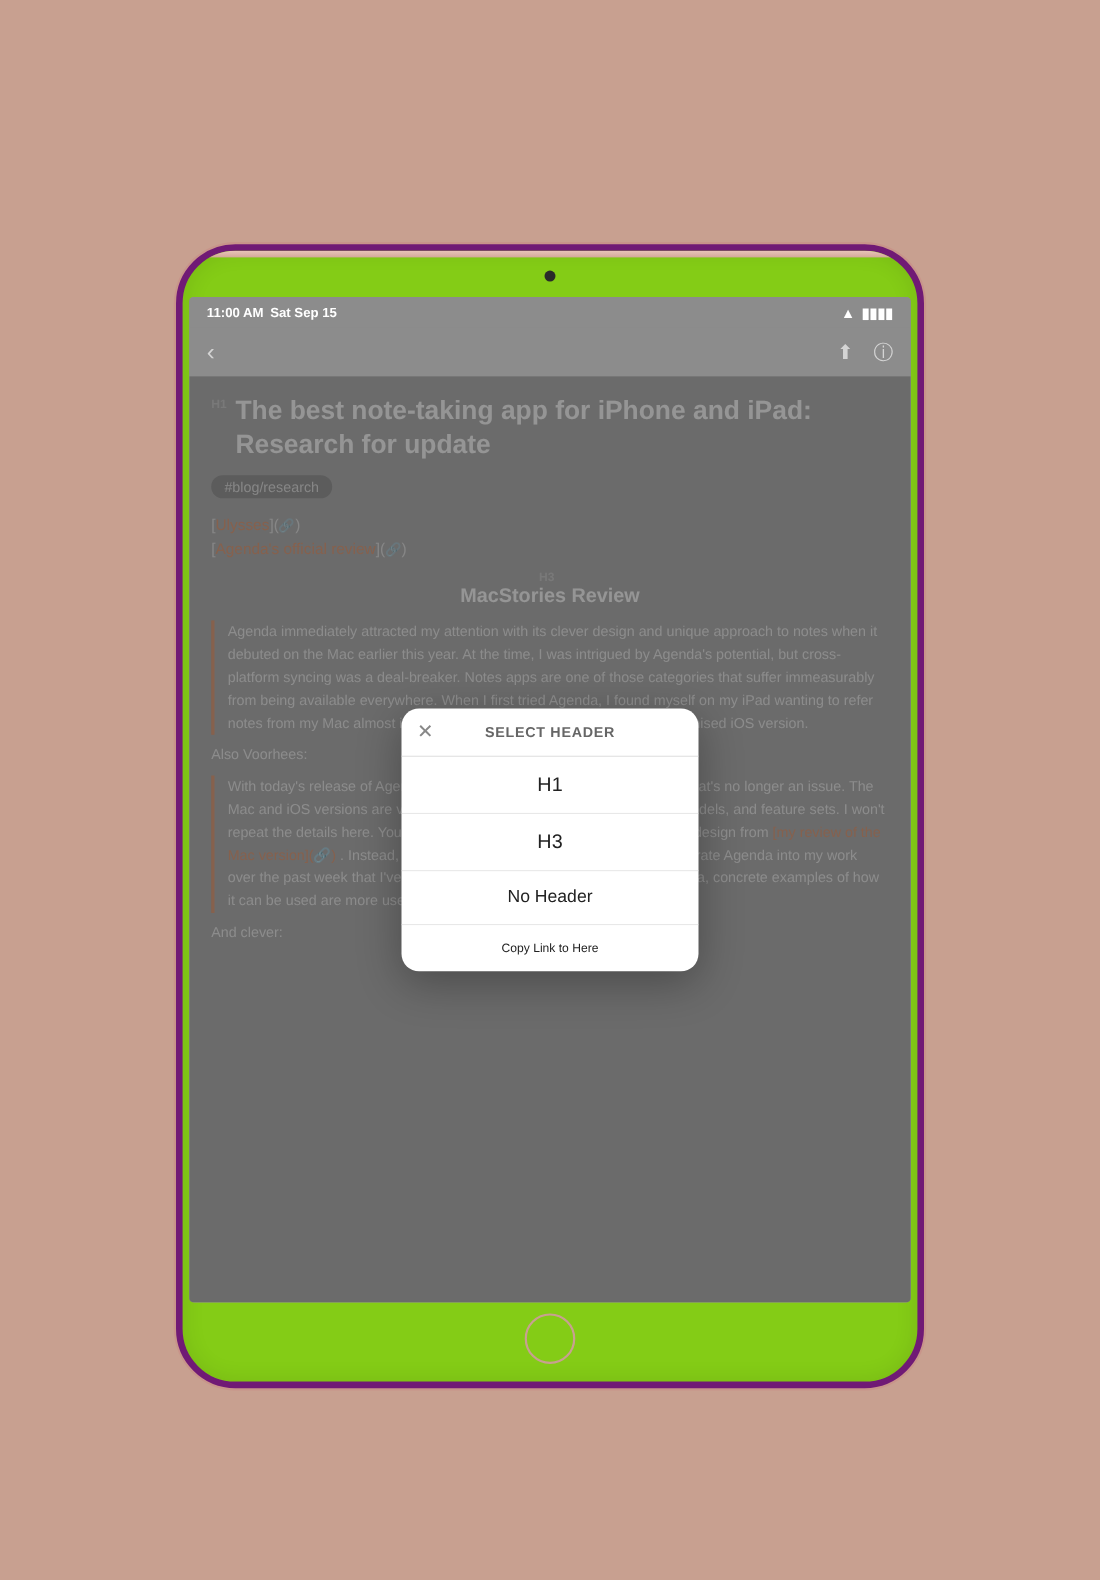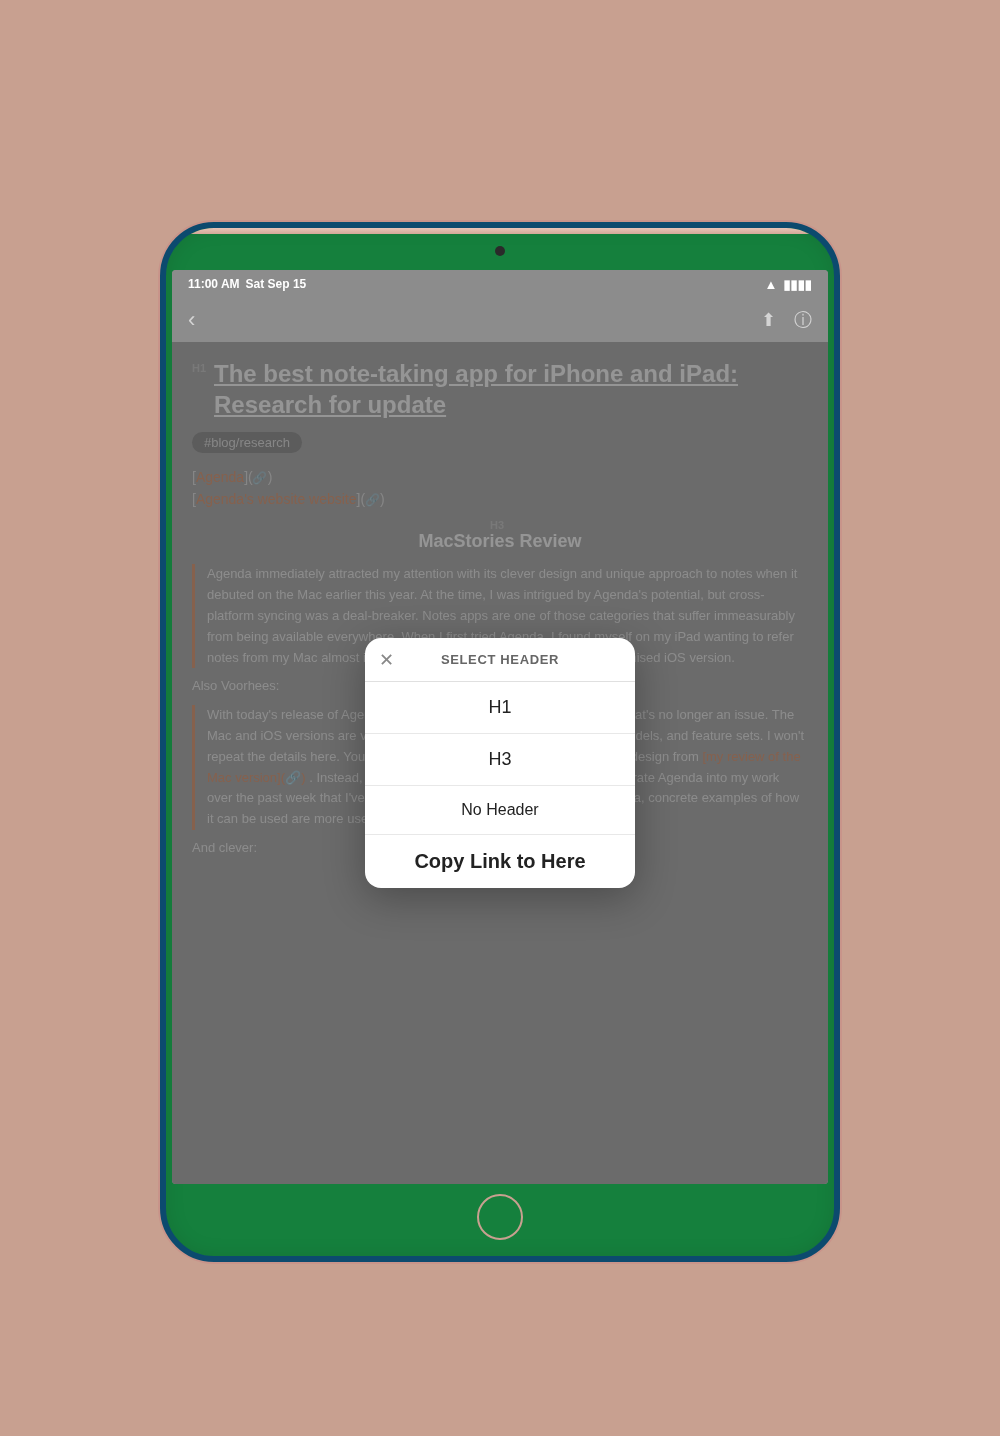--- a/index.html
+++ b/index.html
@@ -9,23 +9,23 @@
       display: flex;
       justify-content: center;
       align-items: center;
       min-height: 100vh;
       font-family: -apple-system, BlinkMacSystemFont, 'Helvetica Neue', sans-serif;
     }
 
     .device-frame {
       width: 680px;
       height: 1040px;
-      background: #15803d;
+      background: #84cc16;
       border-radius: 54px;
-      border: 6px solid #0c4a6e;
+      border: 6px solid #701a75;
       position: relative;
       box-shadow: 0 0 0 2px #c8948a, inset 0 0 20px rgba(0,0,0,0.1);
       overflow: hidden;
       margin-top: 48px;
     }
 
     .device-frame::before {
       content: '';
       position: absolute;
       top: 0; left: 0; right: 0;
@@ -148,21 +148,20 @@
       margin-right: 6px;
       margin-top: 4px;
       min-width: 16px;
     }
 
     .title-text {
       color: #e8e8e8;
       font-size: 24px;
       font-weight: 700;
       line-height: 1.3;
-      text-decoration: underline;
     }
 
     .tag-badge {
       display: inline-block;
       background: #6a6a6a;
       color: #c8c8c8;
       border-radius: 12px;
       padding: 3px 12px;
       font-size: 13px;
       margin-bottom: 16px;
@@ -285,23 +284,22 @@
     .modal-item:last-child {
       border-bottom: none;
     }
 
     .modal-item.no-header {
       font-size: 16px;
       color: #222;
     }
 
     .modal-item.copy-link {
-      font-size: 20px;
+      font-size: 11px;
       color: #222;
-      font-weight: bold;
     }
   </style>
 </head>
 <body>
 
 <div class="device-frame">
   <div class="camera"></div>
   <div class="home-button"></div>
 
   <div class="screen">
@@ -333,24 +331,24 @@
         <span class="title-text">The best note-taking app for iPhone and iPad: Research for update</span>
       </div>
 
       
       <div class="tag-badge">
         <span>#blog/research</span>
       </div>
 
       
       <div class="link-item">
-        <span class="link-bracket">[</span><span>Agenda</span><span class="link-bracket">](</span><span class="link-icon">🔗</span><span class="link-bracket">)</span>
+        <span class="link-bracket">[</span><span>Ulysses</span><span class="link-bracket">](</span><span class="link-icon">🔗</span><span class="link-bracket">)</span>
       </div>
       <div class="link-item">
-        <span class="link-bracket">[</span><span>Agenda's website website</span><span class="link-bracket">](</span><span class="link-icon">🔗</span><span class="link-bracket">)</span>
+        <span class="link-bracket">[</span><span>Agenda's official review</span><span class="link-bracket">](</span><span class="link-icon">🔗</span><span class="link-bracket">)</span>
       </div>
 
       
       <div class="h3-section">
         <span class="h3-label">H3</span>
         <span class="h3-text">MacStories Review</span>
       </div>
 
       
 

